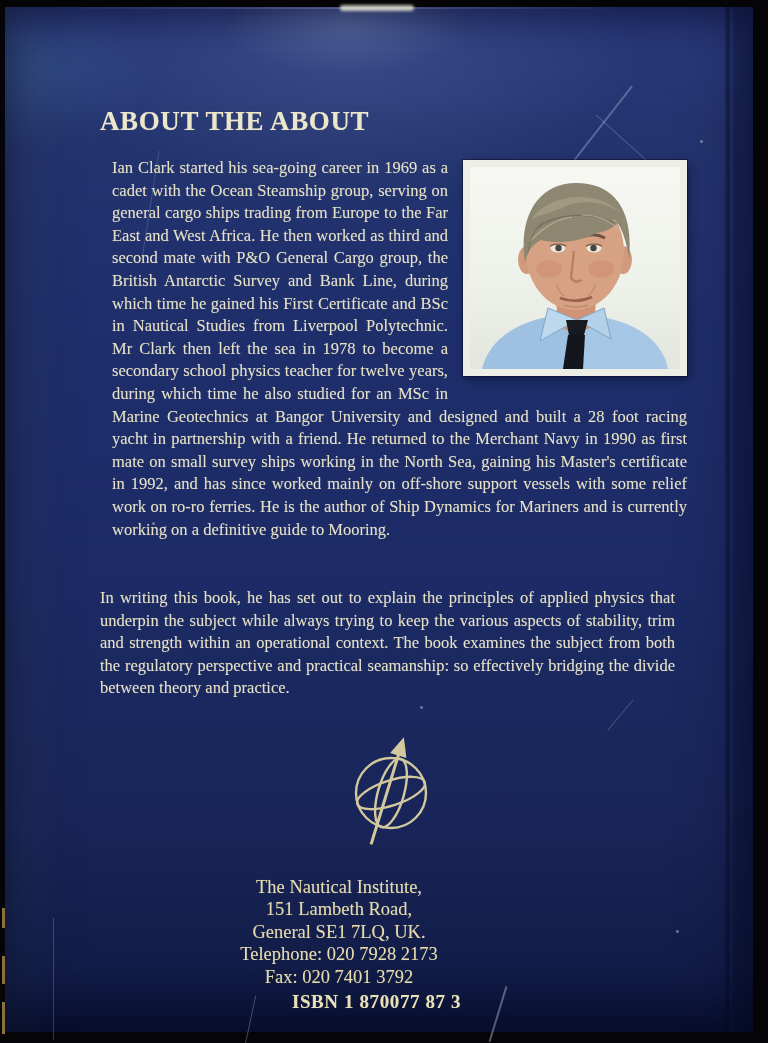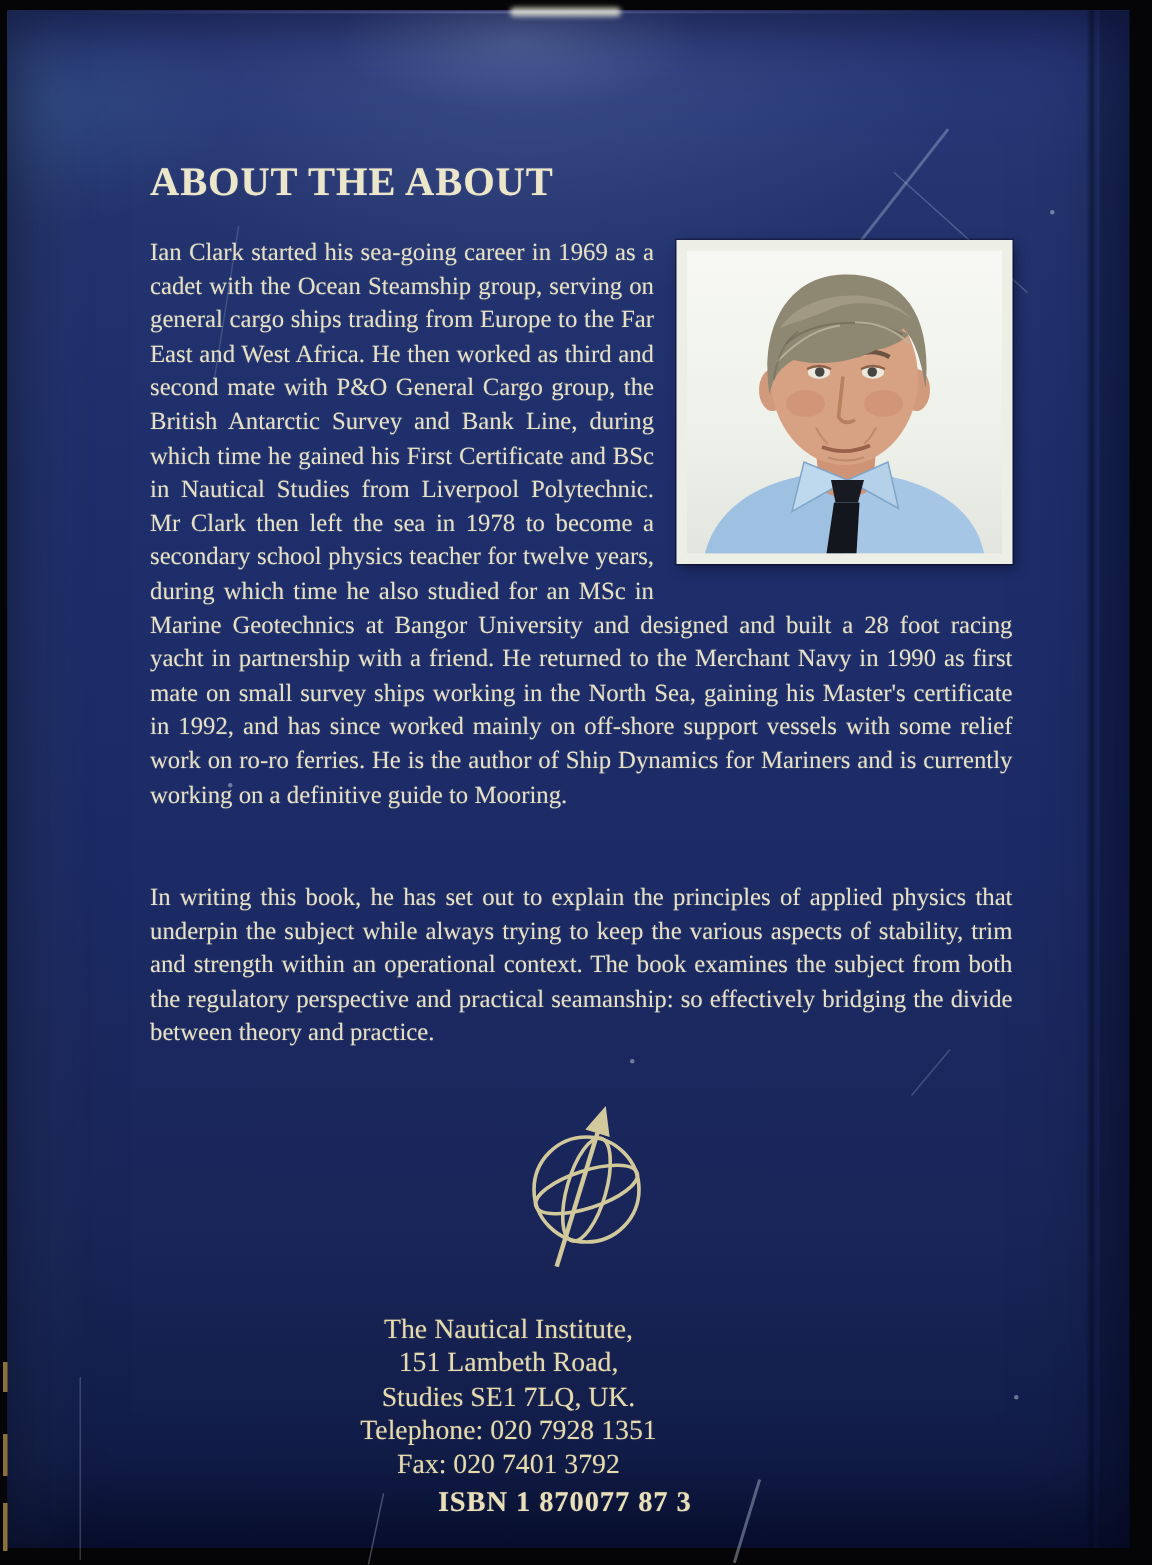--- a/index.html
+++ b/index.html
@@ -39,21 +39,21 @@
   .speck { position:absolute; width:3px; height:3px; border-radius:50%;
            background:rgba(215,222,235,0.45); pointer-events:none; }
   .fleck { position:absolute; left:2px; width:2.5px; background:#ab8c46; opacity:0.8; }
   
   .content { position:absolute; inset:0; }
   .about-heading {
     position:absolute; left:100px; top:106px;
     font-size:27px; font-weight:bold; letter-spacing:0.6px;
     color:#ece7ca; text-shadow:0 0 1px rgba(236,231,202,0.35);
   }
-  .bio-block { position:absolute; left:100px; top:157px; width:575px; }
+  .bio-block { position:absolute; left:112px; top:157px; width:575px; }
   .photo-frame {
     float:right; width:224px; height:216px; margin:3px 0 8px 15px;
     background:#edeee6; padding:7px;
     box-shadow:0 0 0 1px rgba(0,0,15,0.35), 2px 3px 9px rgba(0,0,20,0.45);
   }
   .photo-frame svg { display:block; width:210px; height:202px; }
   .bio, .desc {
     color:#e6e1c6; font-size:16.5px; line-height:22.6px;
     text-align:justify; text-shadow:0 0 1px rgba(230,225,198,0.30);
   }
@@ -182,20 +182,20 @@
           <line x1="58" y1="14" x2="58" y2="113" stroke-width="3"></line>
           <polygon points="58,1 49.5,20 66.5,20" fill="#ddd2a0" stroke="none"></polygon>
         </g>
       </g>
     </svg>
   </div>
 
   <div class="address">
     <div>The Nautical Institute,</div>
     <div>151 Lambeth Road,</div>
-    <div>Studies SE1 7LQ, UK.</div>
-    <div>Telephone: 020 7928 1351</div>
+    <div>General SE1 7LQ, UK.</div>
+    <div>Telephone: 020 7928 2173</div>
     <div>Fax: 020 7401 3792</div>
   </div>
 
   <div class="isbn">ISBN 1 870077 87 3</div>
 
 </div>
 
 </body></html>

